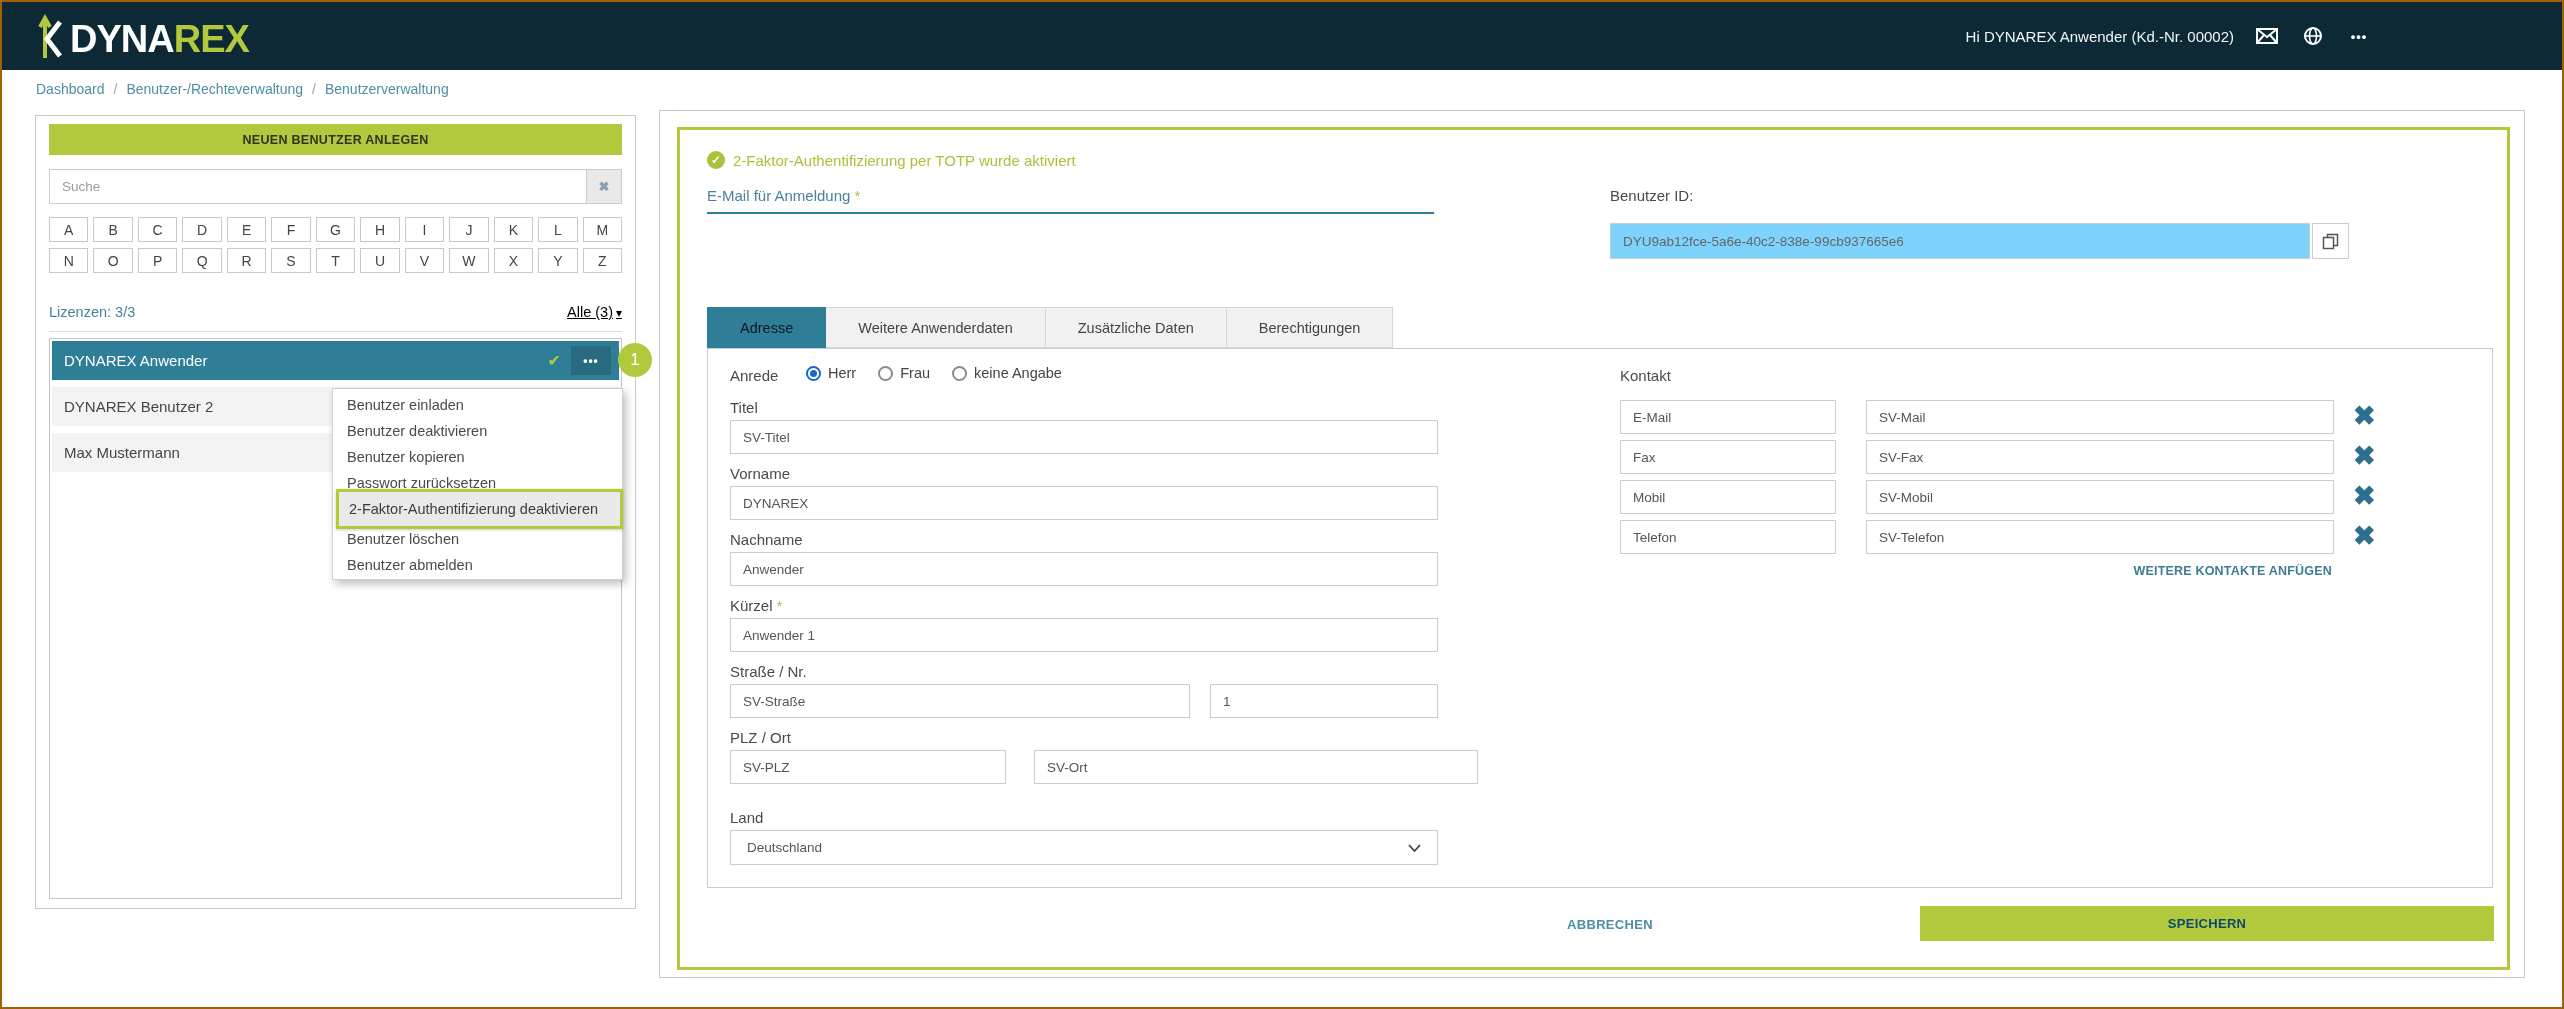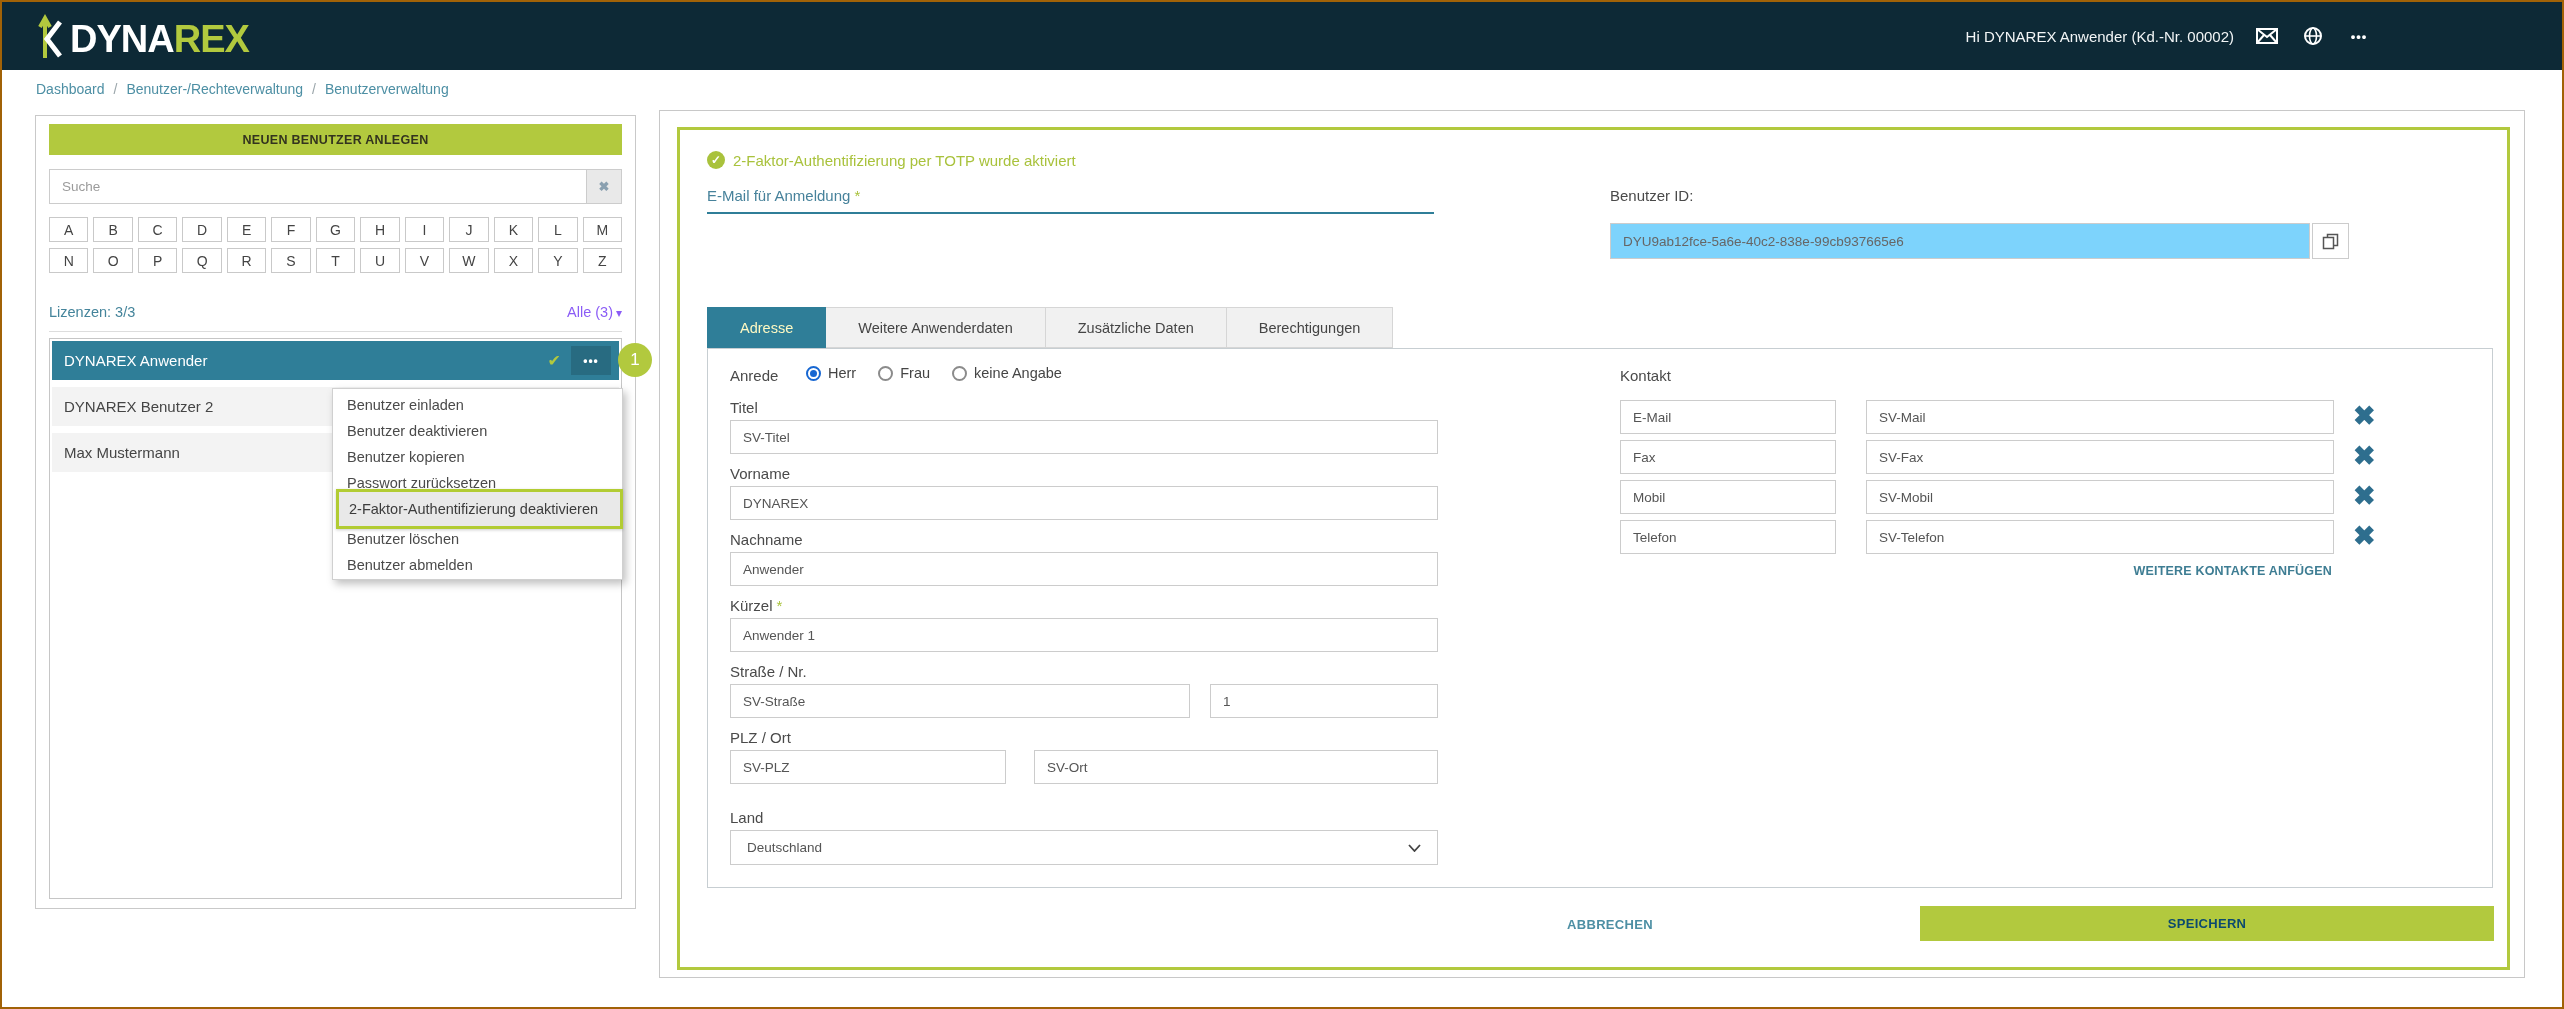--- a/index.html
+++ b/index.html
@@ -27,21 +27,21 @@
   .sidebar { position:absolute; left:33px; top:113px; width:601px; height:794px; background:#fff; border:1px solid #c9c9c9; padding:8px 13px 13px 13px; }
   .btn-new { width:100%; height:31px; background:#b2c93e; border:none; color:#33331f; font-size:12.5px; font-weight:bold; letter-spacing:.3px; cursor:pointer; font-family:inherit; }
   .search-row { margin-top:14px; display:flex; height:35px; }
   .search-input { flex:1; border:1px solid #ccc; border-right:none; padding:0 12px; font-size:13.5px; color:#555; font-family:inherit; outline:none; }
   .search-input::placeholder { color:#9b9b9b; }
   .search-clear { width:36px; background:#e9e9e9; border:1px solid #ccc; color:#8aa0b0; font-size:13px; font-weight:bold; cursor:pointer; }
   .alpha { margin-top:13px; display:grid; grid-template-columns:repeat(13,1fr); gap:6px 5px; }
   .alpha button { height:25px; background:#fff; border:1px solid #c9c9c9; font-size:14px; color:#444; cursor:pointer; font-family:inherit; }
   .lic-row { margin-top:31px; display:flex; justify-content:space-between; align-items:center; }
   .lic-label { color:#44849b; font-size:14.5px; }
-  .filter { color:#8b5cf6; font-size:14.5px; cursor:pointer; }
+  .filter { color:#000000; font-size:14.5px; cursor:pointer;text-decoration:underline; }
   .filter .arr { font-size:12px; margin-left:3px; }
   .sb-divider { margin-top:11px; border-top:1px solid #ddd; }
   .user-list { margin-top:6px; height:561px; border:1px solid #c6c6c6; padding:2px; position:relative; }
   .user-row { position:relative; height:39px; display:flex; align-items:center; padding:0 12px; background:#f3f3f3; color:#454545; font-size:15px; margin-bottom:7px; cursor:pointer; }
   .user-row.selected { background:#2f7e98; color:#fff; }
   .row-check { position:absolute; right:58px; color:#b2c93e; font-size:16px; }
   .row-menu-btn { position:absolute; right:8px; top:5px; width:40px; height:29px; background:rgba(0,0,0,.15); display:flex; align-items:center; justify-content:center; cursor:pointer; }
   .row-menu-btn .dots { font-size:12px; }
   .badge-1 { position:absolute; right:-33px; top:2px; width:34px; height:34px; border-radius:50%; background:#b2c93e; color:#fff; font-size:17px; display:flex; align-items:center; justify-content:center; z-index:40; }
   
@@ -58,21 +58,21 @@
   .req { color:#a9c23c; margin-left:4px; }
   .email-rule { position:absolute; left:47px; top:101px; width:727px; height:2px; background:#2f7e98; }
   .txt { border:1px solid #ccc; font-size:13.5px; color:#555; padding:0 12px; font-family:inherit; outline:none; background:#fff; }
   .email-input { position:absolute; left:47px; top:112px; width:727px; height:36px; }
   .uid-label { position:absolute; left:950px; top:76px; font-size:15px; color:#4a4a4a; }
   .uid-input { position:absolute; left:950px; top:112px; width:700px; height:36px; background:#7dd3fc; color:#666; }
   .copy-btn { position:absolute; left:1652px; top:112px; width:37px; height:36px; background:#fff; border:1px solid #ccc; display:flex; align-items:center; justify-content:center; cursor:pointer; }
   .tabs { position:absolute; left:47px; top:196px; display:flex; }
   .tab { height:41px; line-height:41px; padding:0 32px; background:#f1f1f1; border:1px solid #d6d6d6; border-left:none; font-size:14.5px; color:#454545; cursor:pointer; }
   .tab:first-child { border-left:1px solid #d6d6d6; }
-  .tab.active { background:#2f7e98; border-color:#2f7e98; color:#fef9c3; }
+  .tab.active { background:#2f7e98; border-color:#2f7e98; color:#0f172a; }
   .form-box { position:absolute; left:47px; top:237px; width:1786px; height:540px; border:1px solid #c7ced2; }
   .flabel { position:absolute; font-size:15px; color:#4a4a4a; white-space:nowrap; }
   .fin { position:absolute; height:34px; }
   
   .radio-row { position:absolute; left:98px; top:16px; display:flex; align-items:center; gap:22px; }
   .ropt { display:flex; align-items:center; gap:7px; font-size:14.5px; color:#454545; cursor:pointer; }
   .rc { width:15px; height:15px; border-radius:50%; border:2px solid #8b8b8b; background:#fff; }
   .rc.on { border-color:#1767d2; display:flex; align-items:center; justify-content:center; }
   .rc.on::after { content:""; width:7px; height:7px; border-radius:50%; background:#1767d2; }
   
@@ -256,21 +256,21 @@
 
       <div class="flabel" style="left:22px; top:248px;"><span>Kürzel</span><span class="req">*</span></div>
       <input class="txt fin" style="left: 22px; top: 269px; width: 708px;" value="Anwender 1">
 
       <div class="flabel" style="left:22px; top:314px;">Straße / Nr.</div>
       <input class="txt fin" style="left: 22px; top: 335px; width: 460px;" value="SV-Straße">
       <input class="txt fin" style="left: 502px; top: 335px; width: 228px;" value="1">
 
       <div class="flabel" style="left:22px; top:380px;">PLZ / Ort</div>
       <input class="txt fin" style="left: 22px; top: 401px; width: 276px;" value="SV-PLZ">
-      <input class="txt fin" style="left: 326px; top: 401px; width: 404px;" value="SV-Ort">
+      <input class="txt fin" style="left: 326px; top: 401px; width: 444px;" value="SV-Ort">
 
       <div class="flabel" style="left:22px; top:460px;">Land</div>
       <div class="sel">
         <span>Deutschland</span>
         <svg width="13" height="8" viewBox="0 0 13 8">
             <path d="M1 1 L6.5 7 L12 1" stroke="#444" stroke-width="1.8" fill="none"></path>
           </svg>
       </div>
 
       <div class="flabel" style="left:912px; top:18px;">Kontakt</div>

